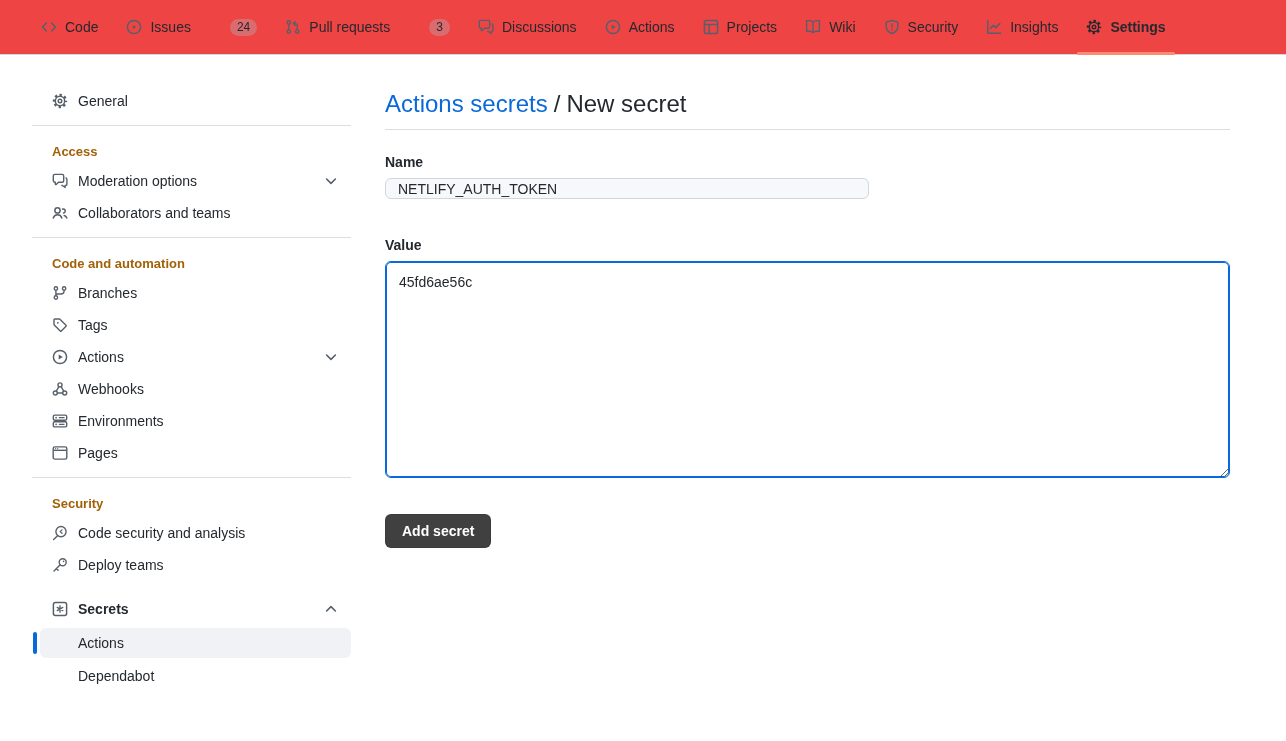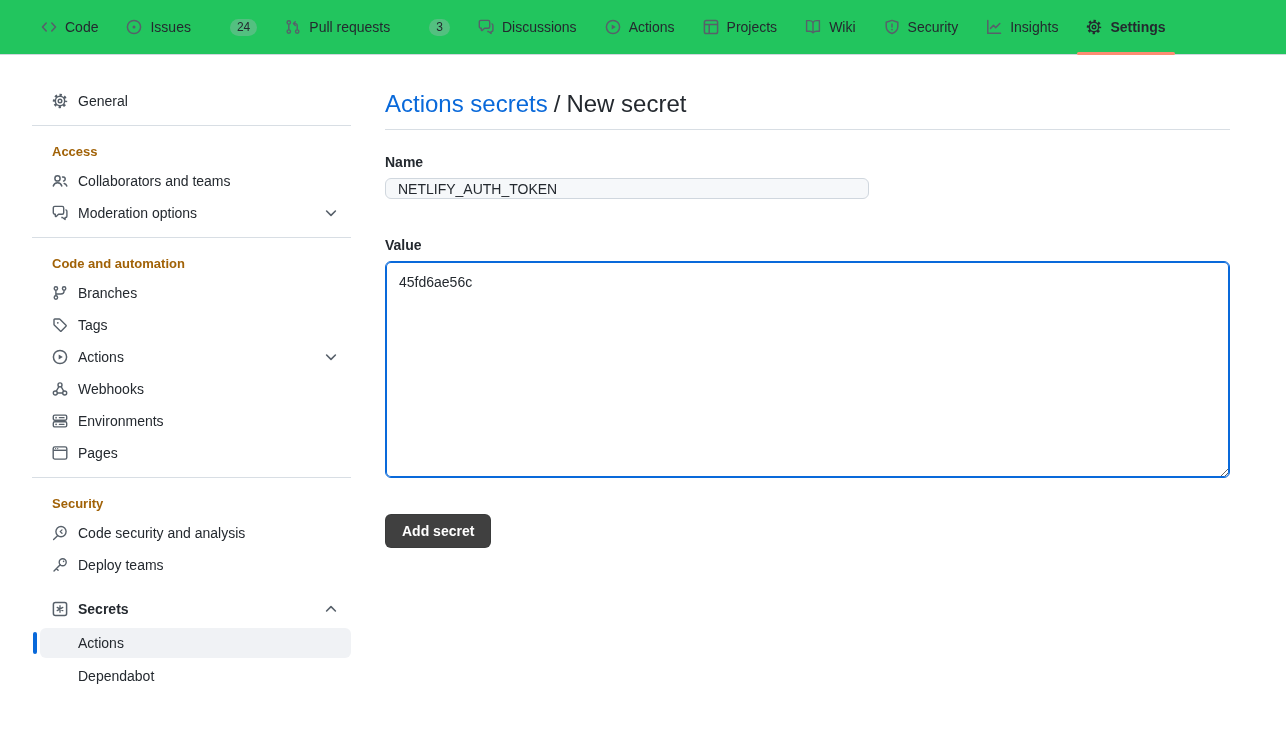--- a/index.html
+++ b/index.html
@@ -7,21 +7,21 @@
   body {
     width:1286px; height:741px; overflow:hidden;
     background:#ffffff; color:#24292f;
     font-family:"Liberation Sans","DejaVu Sans",sans-serif;
     font-size:14px;
   }
   svg.oct { display:block; flex:none; }
 
   
   .topnav {
-    height:55px; background:#22c55e; border-bottom:1px solid #d0d7de;
+    height:55px; background:#ef4444; border-bottom:1px solid #d0d7de;
     display:flex; align-items:stretch; padding:0 16px 0 30px;
   }
   .tab {
     position:relative; display:flex; align-items:center; gap:8px;
     padding:0 11px; margin-right:6px; font-size:14px; color:#24292f;
     cursor:pointer; text-decoration:none; white-space:nowrap;
   }
   .tab .oct { color:#57606a; }
   .tab.active { font-weight:700; }
   .tab.active .oct { color:#24292f; }
@@ -274,32 +274,32 @@
       <svg class="oct" width="16" height="16">
           <use href="#i-gear"></use>
         </svg>
       <span>General</span>
     </div>
     <hr class="side-div">
 
     <div class="section-title">Access</div>
     <div class="side-row">
       <svg class="oct" width="16" height="16">
-          <use href="#i-people"></use>
-        </svg>
-      <span>Collaborators and teams</span>
-    </div>
-    <div class="side-row">
-      <svg class="oct" width="16" height="16">
           <use href="#i-discussion"></use>
         </svg>
       <span>Moderation options</span>
       <svg class="oct chev" width="16" height="16">
           <use href="#i-chev-down"></use>
         </svg>
+    </div>
+    <div class="side-row">
+      <svg class="oct" width="16" height="16">
+          <use href="#i-people"></use>
+        </svg>
+      <span>Collaborators and teams</span>
     </div>
     <hr class="side-div">
 
     <div class="section-title">Code and automation</div>
     <div class="side-row">
       <svg class="oct" width="16" height="16">
           <use href="#i-branch"></use>
         </svg>
       <span>Branches</span>
     </div>

